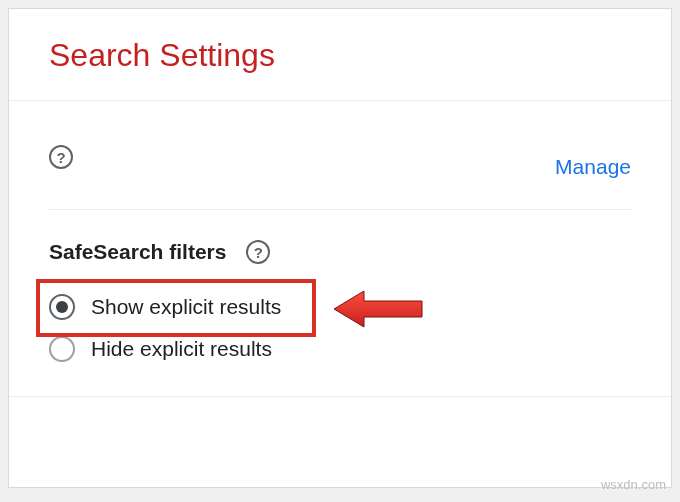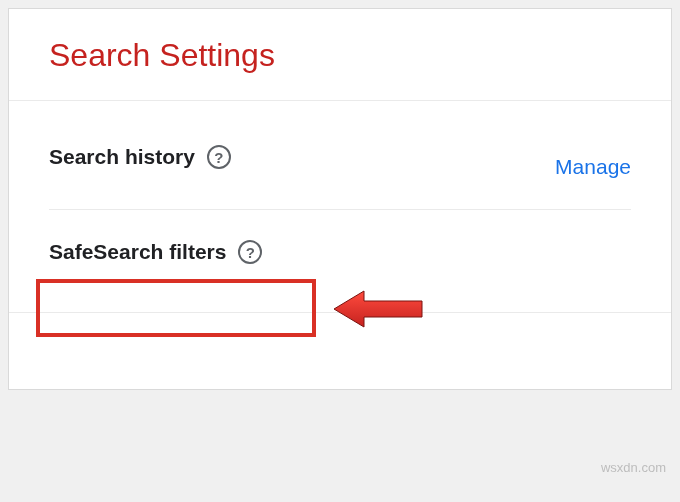--- a/index.html
+++ b/index.html
@@ -9,21 +9,21 @@
       width: 680px;
       height: 502px;
       overflow: hidden;
       position: relative;
     }
     .frame {
       position: absolute;
       left: 8px;
       top: 8px;
       width: 664px;
-      height: 382px;
+      height: 480px;
       background: #fff;
       border: 1px solid #d9d9d9;
     }
     .title {
       color: #c5221f;
       font-size: 32px;
       font-weight: 400;
       padding: 28px 0 26px 40px;
       border-bottom: 1px solid #eaeaea;
     }
@@ -66,21 +66,21 @@
       font-weight: 400;
       cursor: pointer;
       margin-top: 20px;
     }
     .safesearch {
       padding: 30px 0 0 0;
     }
     .safesearch .header {
       display: flex;
       align-items: center;
-      gap: 12px;
+      gap: 20px;
       margin-bottom: 22px;
     }
     .radio-options {
       padding-left: 0;
     }
     .radio-row {
       display: flex;
       align-items: center;
       gap: 16px;
       padding: 8px 0;
@@ -130,48 +130,57 @@
     .discover {
       padding: 34px 0 0 0;
     }
     .safesearch-block {
       border-bottom: 1px solid #eaeaea;
       padding-bottom: 26px;
     }
     .watermark {
       position: absolute;
       right: 14px;
-      bottom: 27px;
+      bottom: 10px;
       font-size: 13px;
       color: #bdbdbd;
       font-family: Arial, sans-serif;
     }
   </style>
 </head>
 <body>
 
 <div class="frame">
 
   <div class="title">Search Settings</div>
 
   <div class="section">
     <div class="row-history">
       <div class="left">
-        <span class="label-bold">Search history</span>
         <span class="help-icon">?</span>
       </div>
       <span class="manage-link">Manage</span>
     </div>
   </div>
 
   <div class="section safesearch-block">
     <div class="safesearch">
       <div class="header">
         <span class="label-bold">SafeSearch filters</span>
         <span class="help-icon">?</span>
+      </div>
+      <div class="radio-options">
+        <div class="radio-row">
+          <span class="radio selected"></span>
+          <span class="radio-label">Show explicit results</span>
+        </div>
+        <div class="radio-row">
+          <span class="radio"></span>
+          <span class="radio-label">Hide explicit results</span>
+        </div>
       </div>
     </div>
   </div>
 
 
   <div class="highlight-box"></div>
 
   <svg class="arrow" width="90" height="44">
     <defs>
       <linearGradient id="ag" x1="0" y1="0" x2="0" y2="1">

